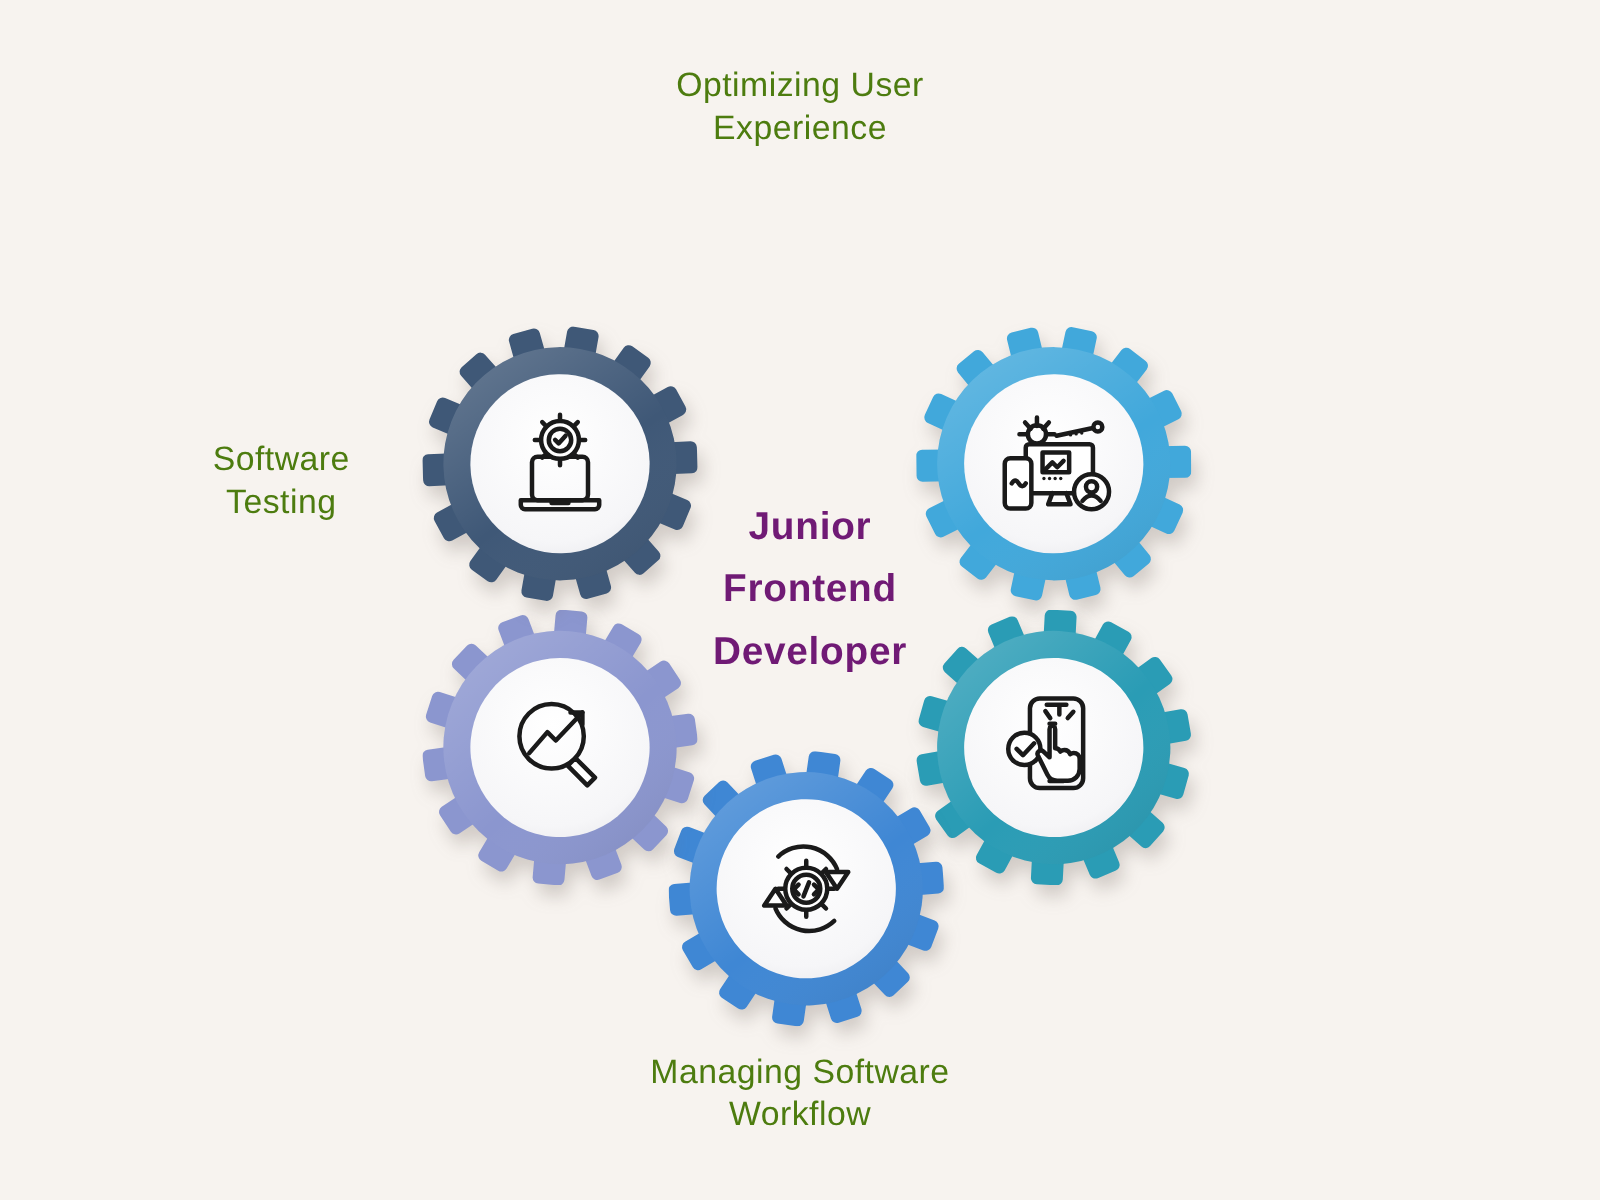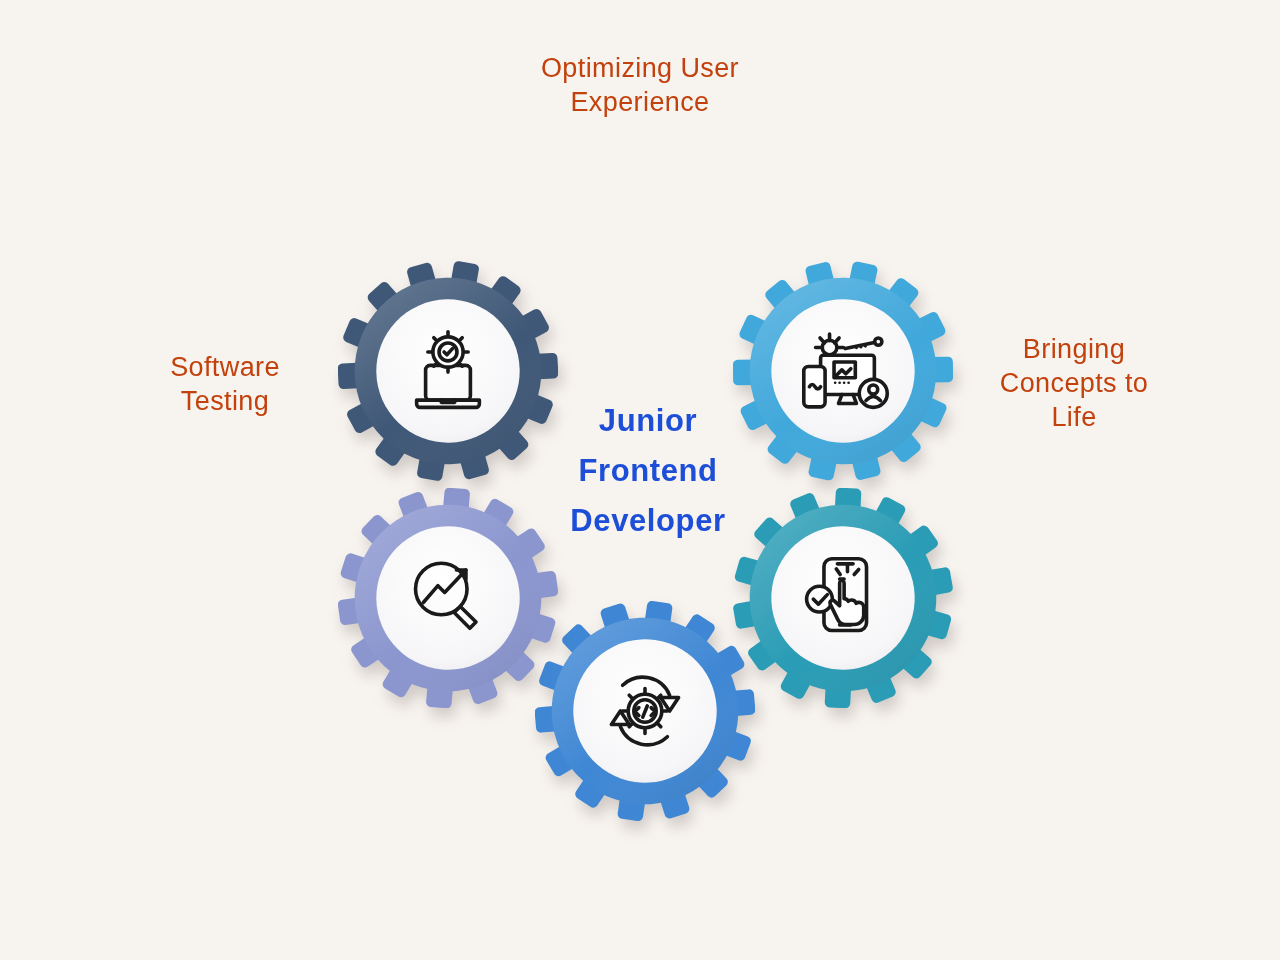--- a/index.html
+++ b/index.html
@@ -12,26 +12,26 @@
   .stage{position:relative;width:1280px;height:960px}
   .gear-unit{position:absolute;width:220px;height:220px}
   .gear-svg{
     position:absolute;left:0;top:0;width:220px;height:220px;
     filter:drop-shadow(4px 9px 7px rgba(110,100,92,.28));
   }
   .icon-svg{position:absolute;left:54px;top:54px;width:112px;height:112px}
   .icon-svg *{vector-effect:non-scaling-stroke}
   .label{
     position:absolute;text-align:center;white-space:pre-line;
-    font-size:27px;line-height:34px;color:#c2410c;letter-spacing:.4px;
+    font-size:27px;line-height:34px;color:#4d7c0f;letter-spacing:.4px;
   }
   .title{
     position:absolute;left:448px;top:396px;width:400px;
     text-align:center;white-space:pre-line;
-    font-size:31px;line-height:50px;font-weight:700;color:#1d4ed8;
+    font-size:31px;line-height:50px;font-weight:700;color:#701a75;
     letter-spacing:.6px;
   }
   .ico{stroke:#1a1a1a;stroke-width:3.6;fill:none;stroke-linecap:round;stroke-linejoin:round}
   .ico-fill{fill:#1a1a1a;stroke:none}
   .ico-white{fill:#ffffff;stroke:#1a1a1a;stroke-width:3.6;stroke-linecap:round;stroke-linejoin:round}
 </style>
 </head>
 <body>
 
 <div class="stage">
@@ -104,23 +104,20 @@
       <path class="ico" d="M49 71 L46 79 H62 L59 71" stroke-width="3.2"></path>
 
       <rect class="ico-white" x="15" y="46" width="19" height="36" rx="4"></rect>
       <path class="ico" d="M20 64 q2.5 -4 5 0 q2.5 4 5 0" stroke-width="2.6"></path>
 
       <circle class="ico-white" cx="77" cy="70" r="12.5"></circle>
       <circle class="ico" cx="77" cy="66.5" r="4" stroke-width="3"></circle>
       <path class="ico" d="M70.5 76.5 q6.5 -7.5 13 0" stroke-width="3"></path>
     </svg>
   </div>
-  <div class="label" style="left:924px;top:332px;width:300px">Bringing
-Concepts to
-Life</div>
 
   <div class="gear-unit" style="left:733px;top:488px">
     <svg class="gear-svg" viewBox="-112 -112 224 224">
       <use href="#gear" transform="rotate(3)" fill="#2a9cb5"></use>
     </svg>
     <svg class="icon-svg" viewBox="0 0 100 100">
       <rect class="ico" x="33" y="15" width="38" height="64" rx="7"></rect>
       <path class="ico" d="M45 19.5 H59" stroke-width="3.4"></path>
       <path class="ico" d="M47 74 H57" stroke-width="3"></path>
 
@@ -145,20 +142,22 @@
       <polygon class="ico-white" points="20,62 36,62 28,50"></polygon>
 
       <g class="ico" stroke-width="6.5" stroke-linecap="butt">
         <path d="M64 50 H70 M59.9 59.9 L64.1 64.1 M50 64 V70 M40.1 59.9 L35.9 64.1 M36 50 H30 M40.1 40.1 L35.9 35.9 M50 36 V30 M59.9 40.1 L64.1 35.9"></path>
       </g>
       <circle class="ico-white" cx="50" cy="50" r="15"></circle>
       <circle class="ico" cx="50" cy="50" r="10" stroke-width="3"></circle>
       <path class="ico" d="M44.5 47 L41 50.5 L44.5 54 M55.5 47 L59 50.5 L55.5 54 M52 45.5 L48 55.5" stroke-width="2.4"></path>
     </svg>
   </div>
+  <div class="label" style="left:440px;top:840px;width:400px">Managing Software
+Workflow</div>
 
   <div class="gear-unit" style="left:338px;top:488px">
     <svg class="gear-svg" viewBox="-112 -112 224 224">
       <use href="#gear" transform="rotate(5)" fill="#8b96cf"></use>
     </svg>
     <svg class="icon-svg" viewBox="0 0 100 100">
       <circle class="ico" cx="44" cy="42" r="23" stroke-width="4.2"></circle>
       <path class="ico-white" d="M61 57.5 L75 71.5 L69.5 77 L55.5 63 Z"></path>
       <path class="ico" d="M28 54 L41 39 L47 45 L66 25" stroke-width="4"></path>
       <path class="ico" d="M57.5 25 H66 V33.5" stroke-width="4"></path>

